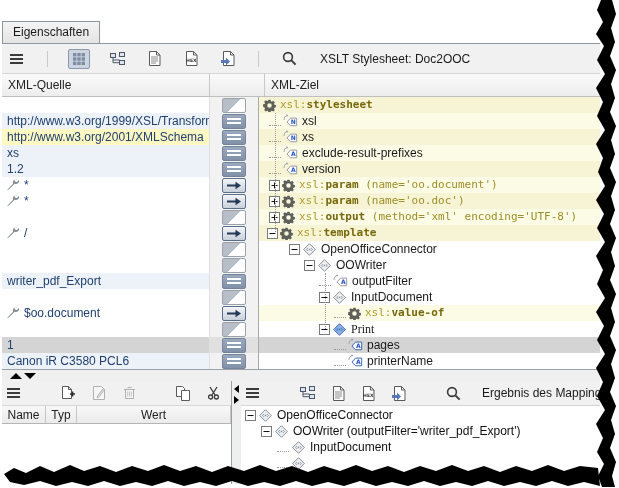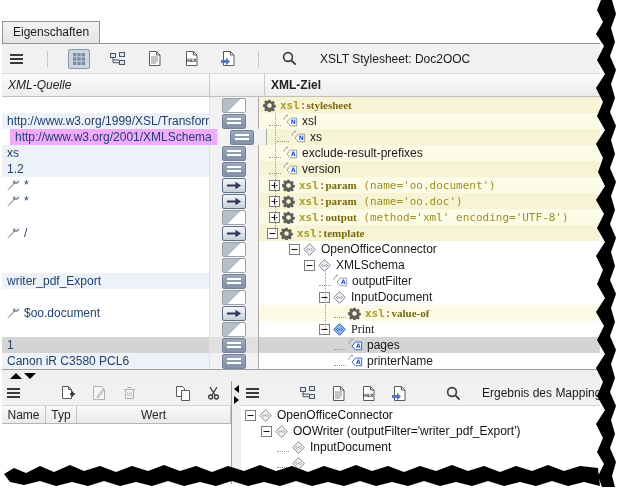--- a/index.html
+++ b/index.html
@@ -16,33 +16,33 @@
            padding:0 5px;gap:17px;}
   .toolbar.small{height:24px;}
   .tbtn{width:20px;height:18px;display:flex;align-items:center;justify-content:center;border-radius:2px;}
   .tbtn.pressed{background:#cdd5e1;border:1px solid #8b98ae;}
   .tsep{width:1px;height:16px;background:#c9c9c9;margin:0 3px;}
   .ttitle{margin-left:4px;color:#1a1a1a;white-space:nowrap;}
   .grayed{opacity:.42;}
   
   .ghead{height:22px;display:flex;background:linear-gradient(#fafafa,#ededee);border-bottom:1px solid #bfbfbf;}
   .ghead .hc{display:flex;align-items:center;padding-left:6px;color:#222;}
-  .hc.h1{width:201px;border-right:1px solid #c8c8c8;font-style:italic;}
+  .hc.h1{width:201px;border-right:1px solid #c8c8c8;}
   .hc.h2{width:48px;border-right:1px solid #c8c8c8;}
-  .hc.h3{flex:1;font-weight:bold;}
+  .hc.h3{flex:1;}
   
   .rows{position:relative;background:#fff;height:272px;}
   .mrow{height:16px;display:flex;line-height:16px;}
   .c1{width:202px;padding-left:5px;border-right:1px solid #e0e0e0;color:#21406e;display:flex;align-items:center;gap:5px;
       overflow:hidden;white-space:nowrap;}
   .c2{width:48px;border-right:1px solid #a9a9a9;background:#f2f2f2;display:flex;align-items:center;justify-content:center;}
   .c3{flex:1;display:flex;align-items:center;overflow:hidden;white-space:nowrap;}
   .mono{font-family:"DejaVu Sans Mono",monospace;font-size:11px;}
-  .xslpfx{color:#ab9d2a;font-weight:bold;}
-  .xslname{color:#77690b;font-weight:bold;font-family:Liberation Serif, serif;}
+  .xslpfx{color:#ab9d2a;}
+  .xslname{color:#77690b;font-weight:bold;}
   .xslargs{color:#9c8f24;}
   .stub{width:12px;height:8px;border-bottom:1px dotted #9a9a9a;margin-right:2px;flex:none;}
   .nodetext{margin-left:4px;}
   .vline{position:absolute;border-left:1px dotted #9a9a9a;width:0;}
   
   .mbtn{width:24px;height:15px;border-radius:2px;box-sizing:border-box;flex:none;display:flex;align-items:center;justify-content:center;}
   .mbtn.const{background:linear-gradient(#9aa9bd,#8191a9);border:1px solid #74829a;flex-direction:column;gap:2px;}
   .mbtn.const i{display:block;width:14px;height:2px;background:#fff;}
   .mbtn.arrow{background:linear-gradient(#f3f5f8,#c7d0da);border:1px solid #5e7089;}
   .mbtn.pass{border:1px solid #9aa2ab;background:linear-gradient(135deg,#b7bec7 49%,#ffffff 50%);}
@@ -186,21 +186,21 @@
                 <path d="M1 6.5C1 3.6 2.6 2 4.6 1.5" fill="none" stroke="#9aa0a8"></path>
                 <path d="M3.4 .6 5.8 1.3 4.2 3z" fill="#9aa0a8"></path>
                 <path d="M4.2 8.6 8 4.4h6.6v8.2H8Z" fill="#fff" stroke="#8e959d"></path>
                 <text x="11" y="10.9" text-anchor="middle" font-size="6.5" font-weight="bold" fill="#2553c9" font-family="DejaVu Sans">N</text>
               </svg>
             </span>
             <span class="nodetext">xsl</span>
           </div>
         </div>
         <div class="mrow">
-          <div class="c1" style="background: #f0abfc; margin-left: 8px;">
+          <div class="c1" style="background: #fef9c3;">
             <span>http://www.w3.org/2001/XMLSchema</span>
           </div>
           <div class="c2">
             <div class="mbtn const">
               <i></i>
               <i></i>
             </div>
           </div>
           <div class="c3" style="background: rgb(247, 244, 214); padding-left: 10px;">
             <span class="stub"></span>
@@ -420,21 +420,21 @@
                 <path d="M2.5 5.5h6" stroke="#111"></path>
               </svg>
             </span>
             <span style="display: inline-flex; flex: 0 0 auto;">
               <svg width="15" height="15" viewBox="0 0 16 16">
                 <path d="M8 1.8 14.2 8 8 14.2 1.8 8Z" fill="#eef0f3" stroke="#7d868f"></path>
                 <path d="M6.4 6.6 5 8l1.4 1.4M9.6 6.6 11 8 9.6 9.4" fill="none" stroke="#7d868f"></path>
                 <circle cx="8" cy="8" r=".8" fill="#7d868f"></circle>
               </svg>
             </span>
-            <span class="nodetext">XMLSchema</span>
+            <span class="nodetext">OOWriter</span>
           </div>
         </div>
         <div class="mrow">
           <div class="c1" style="background: rgb(237, 242, 249);">
             <span>writer_pdf_Export</span>
           </div>
           <div class="c2">
             <div class="mbtn const">
               <i></i>
               <i></i>

